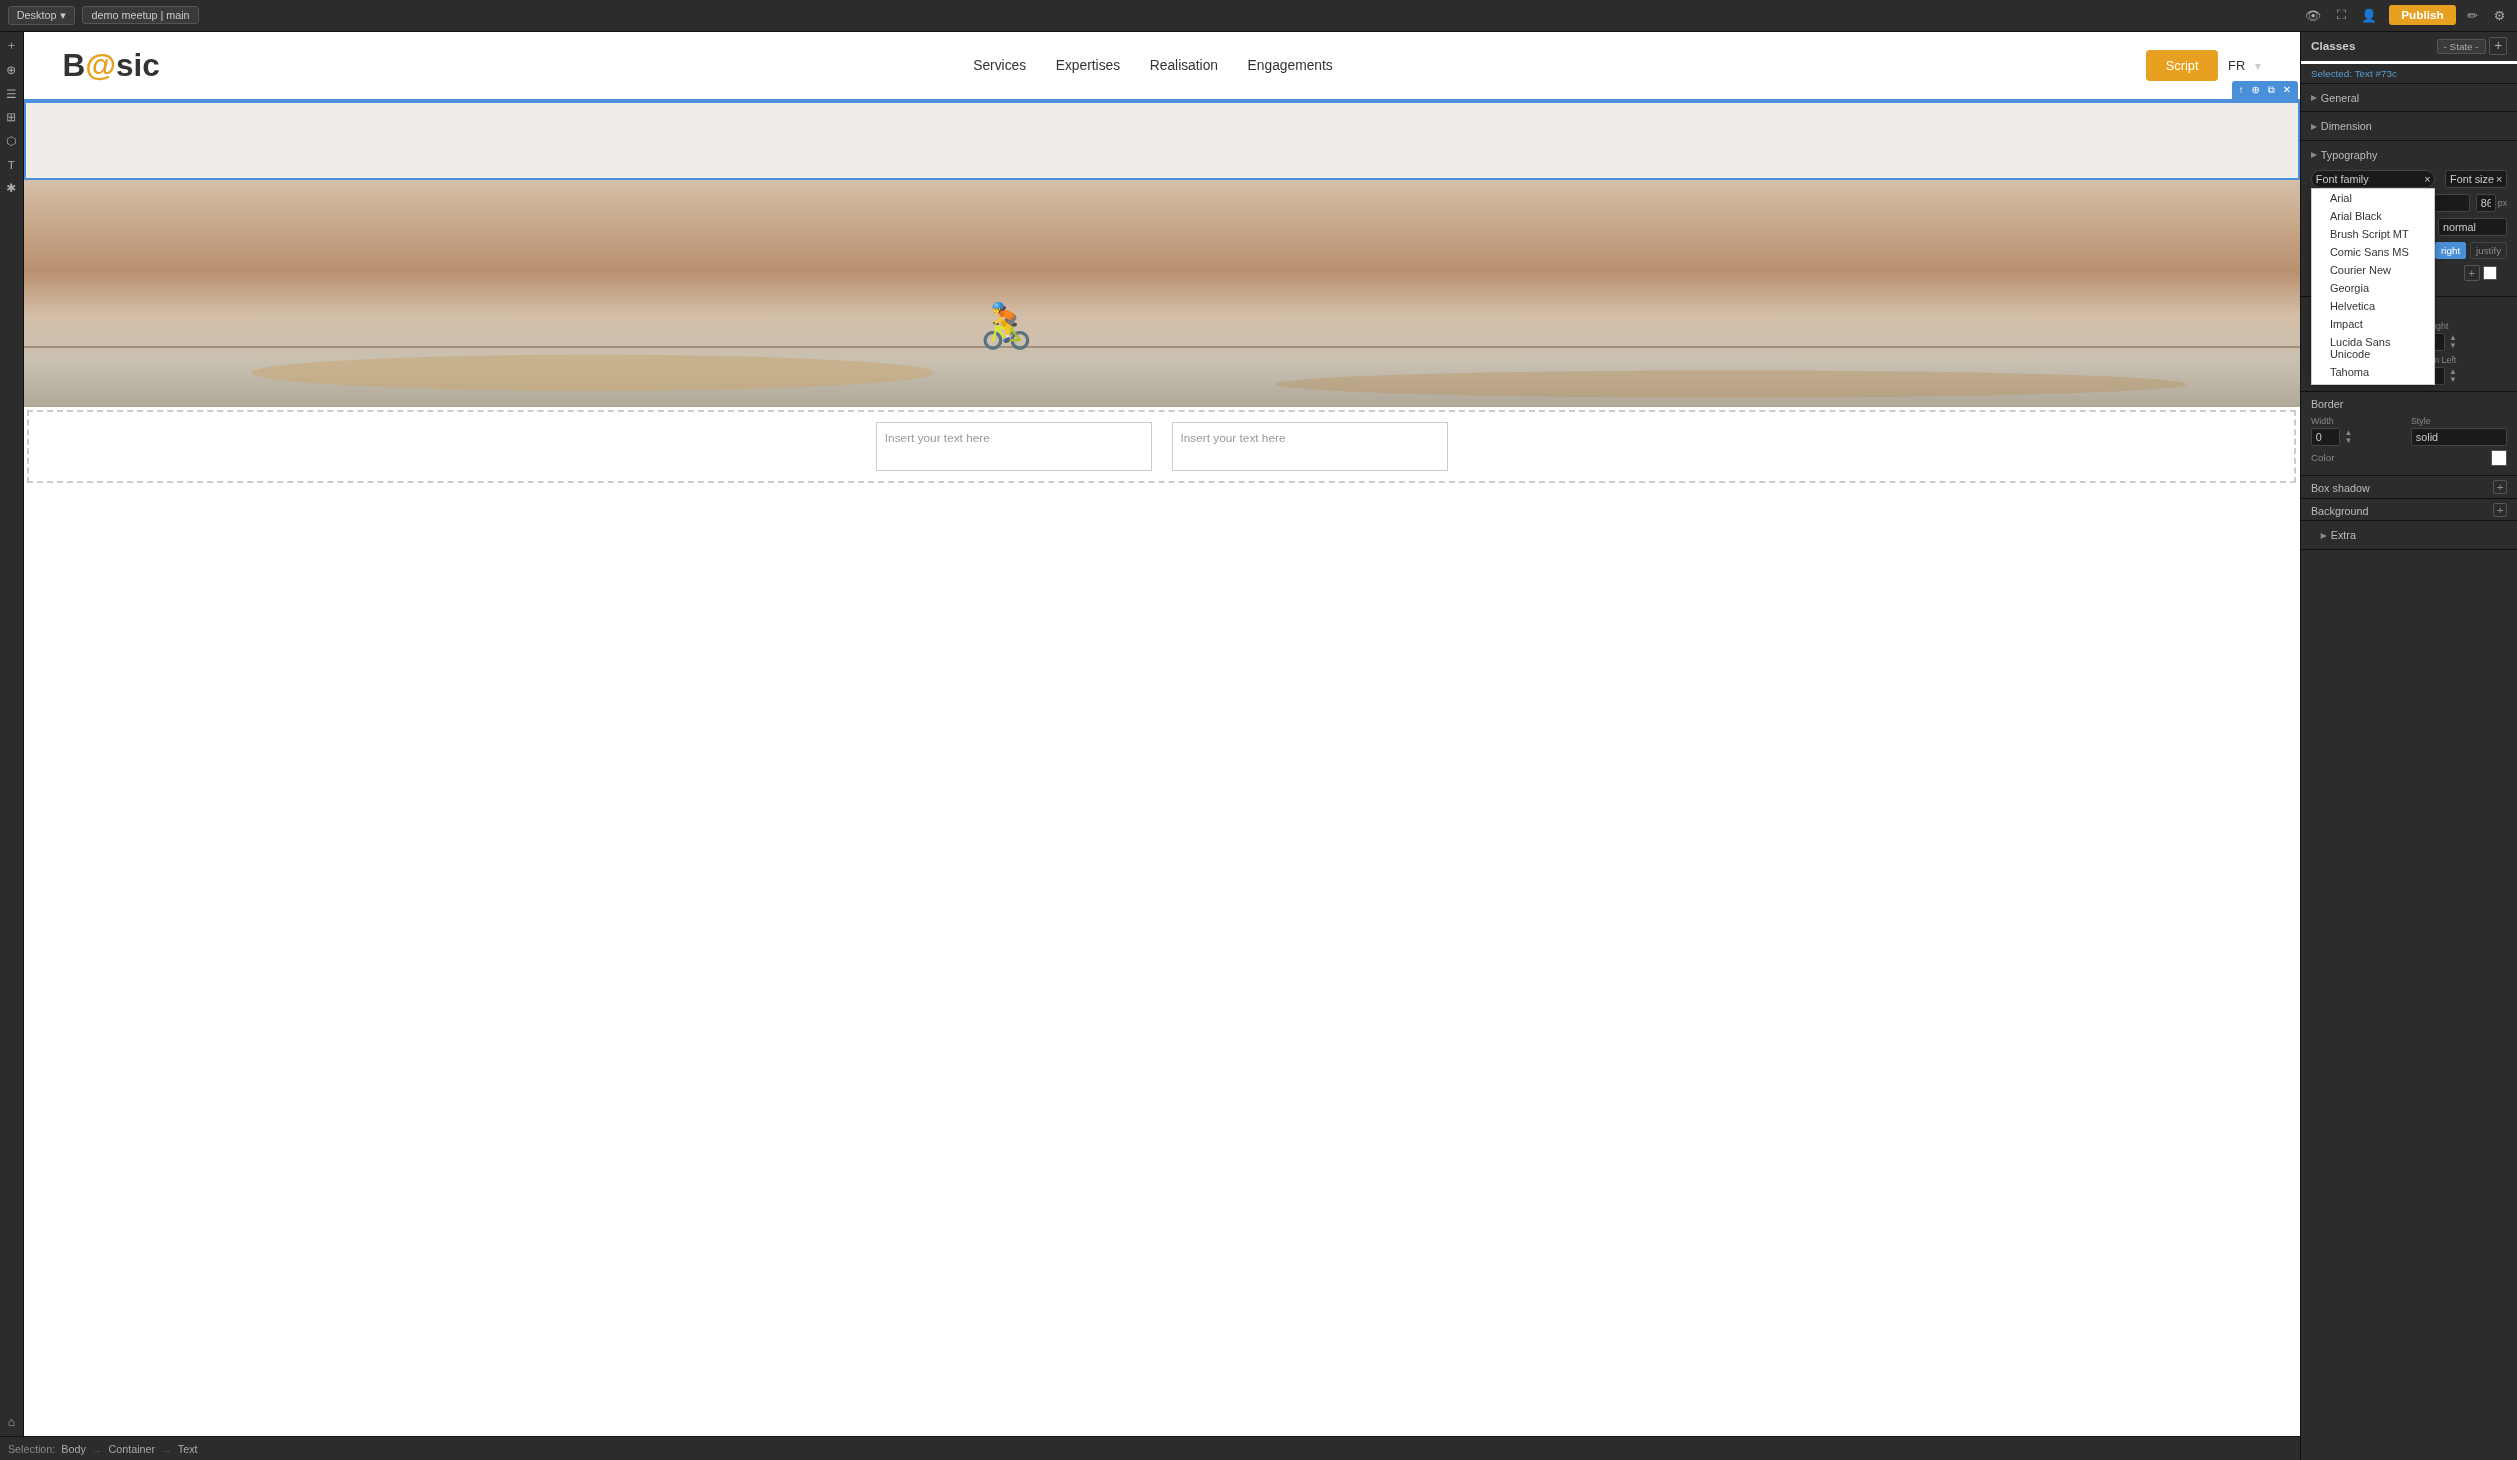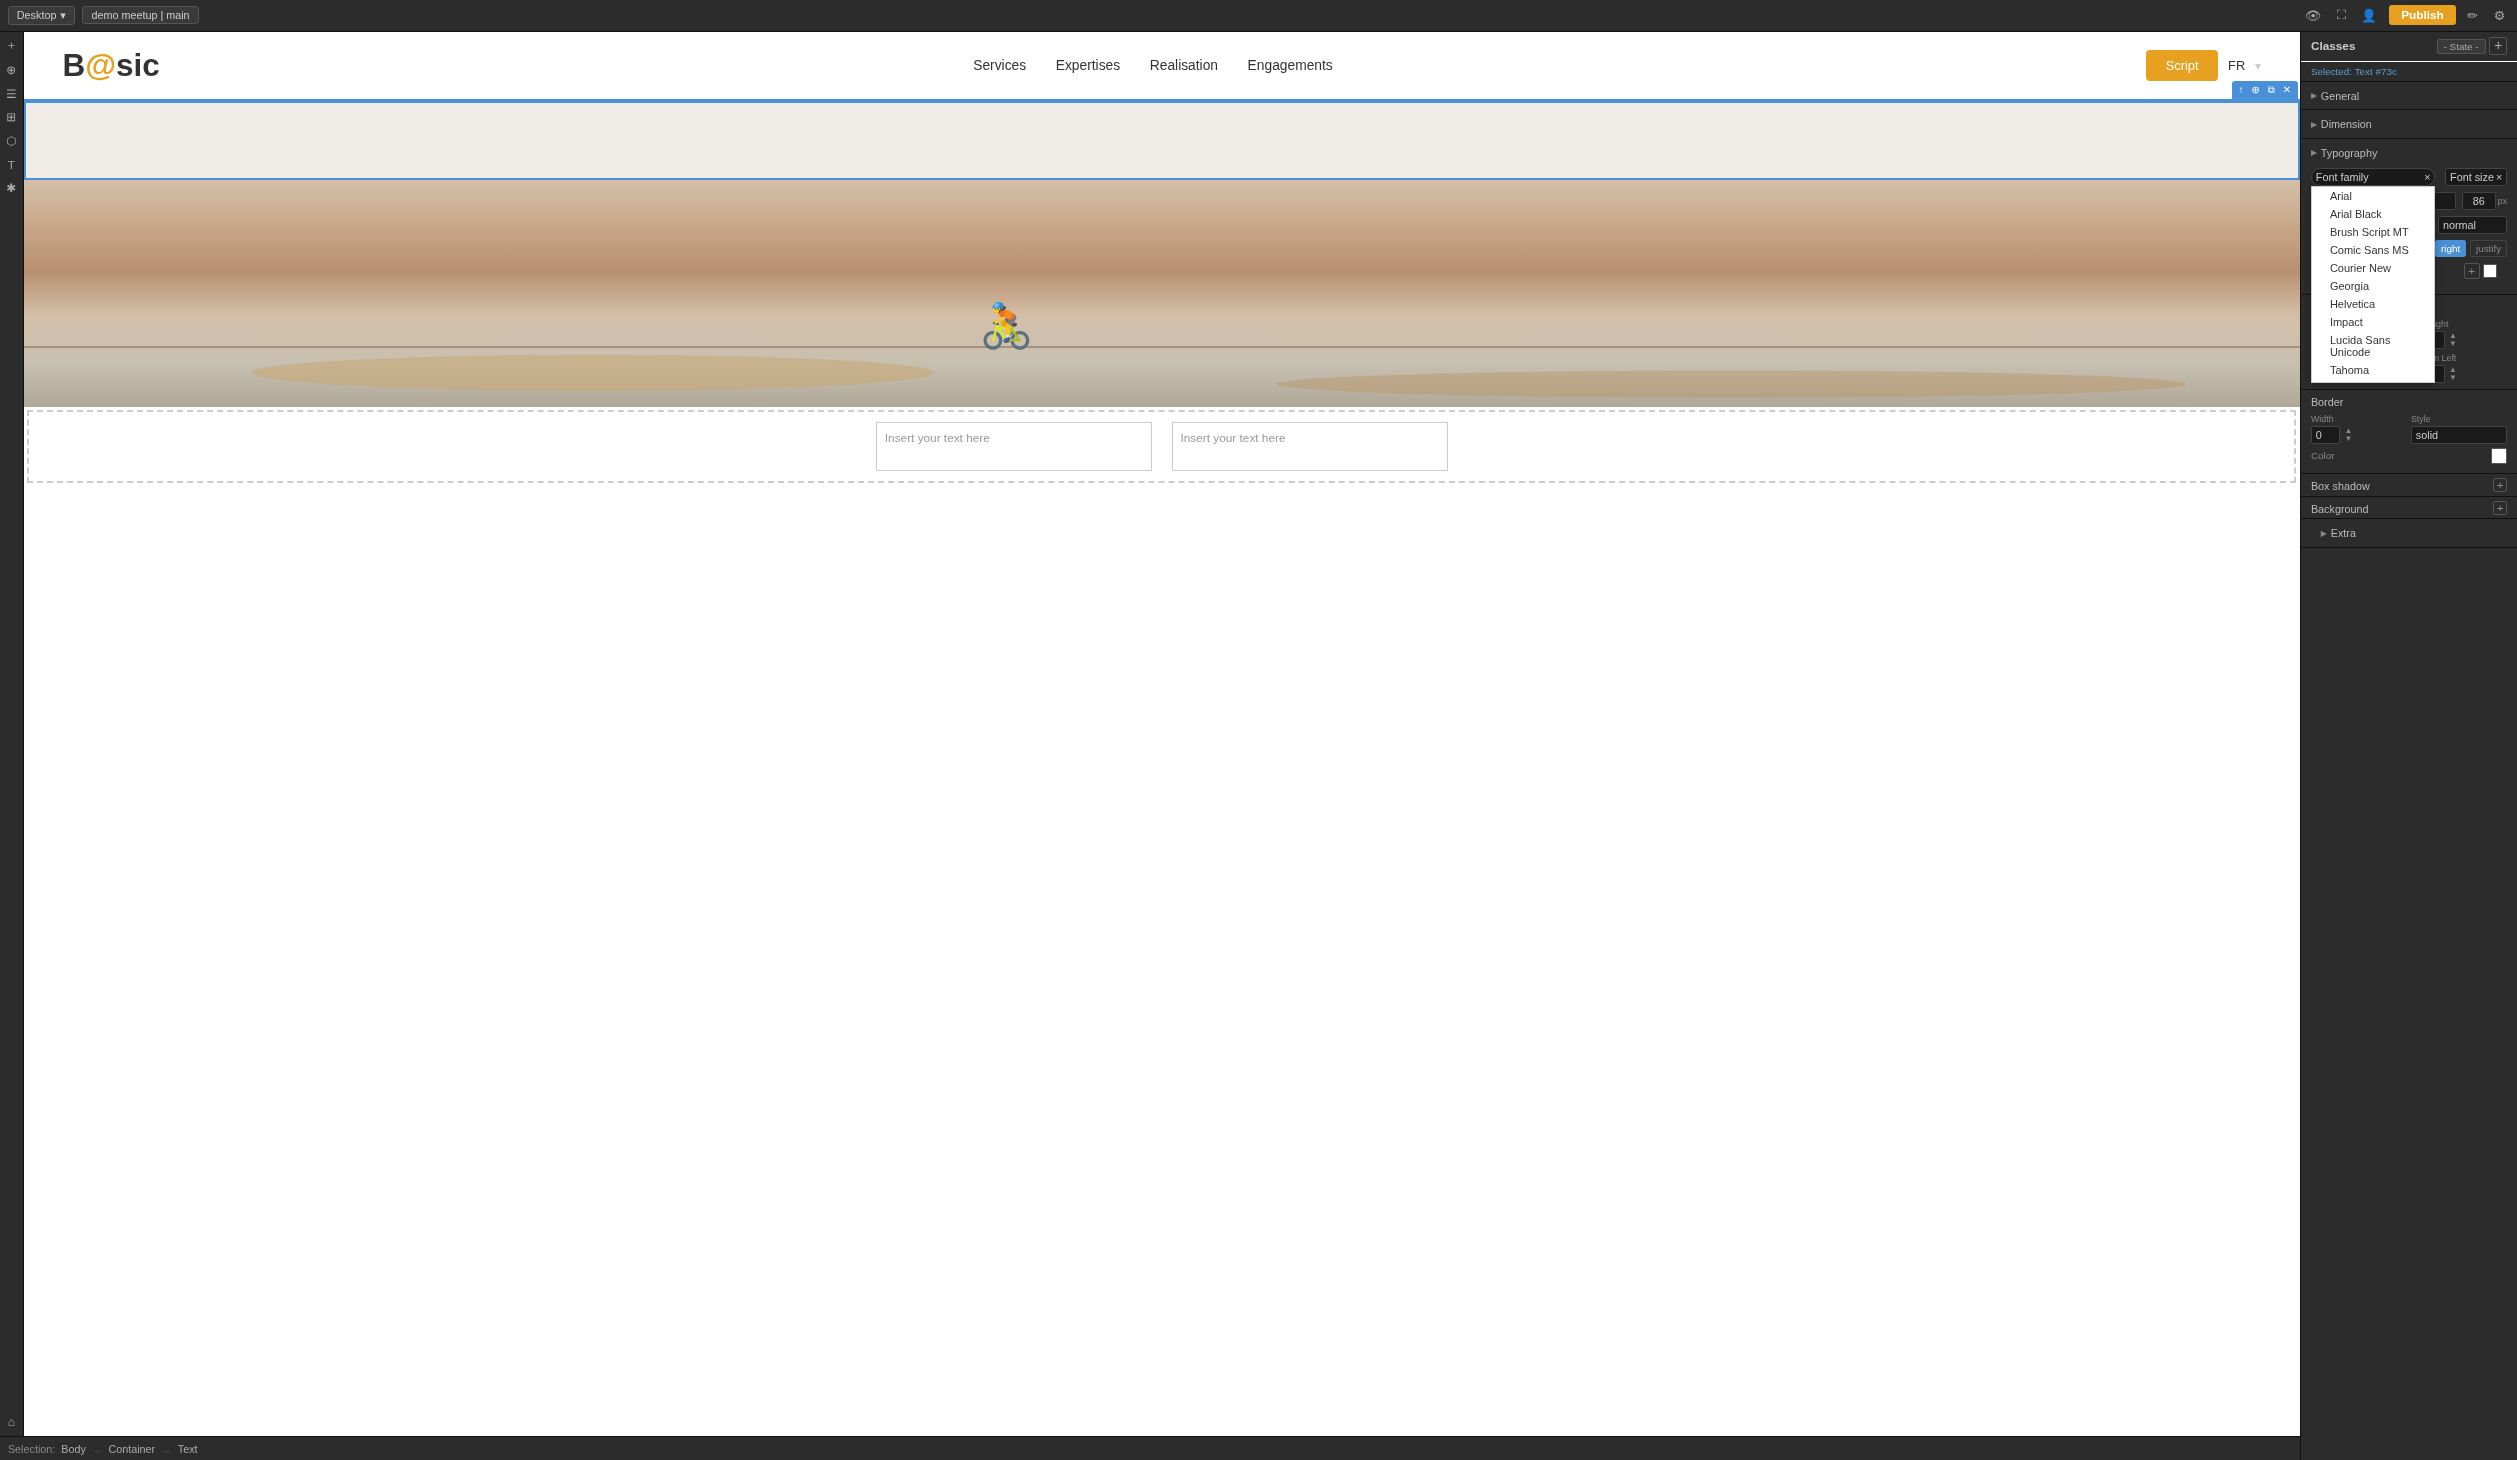--- a/index.html
+++ b/index.html
@@ -186,21 +186,21 @@
       display: flex;
       flex-direction: column;
       overflow-y: auto;
     }
 
     .panel-header {
       display: flex;
       align-items: center;
       justify-content: space-between;
       padding: 5.9px 9.9px;
-      border-bottom: 1px solid #ffffff;
+      border-bottom: 3px solid #ffffff;
     }
     .panel-title { font-size: 11.8px; color: #ccc; font-weight: bold; }
     .panel-state-btn {
       background: #3a3a3a;
       border: 1px solid #555;
       color: #aaa;
       padding: 1px 5.9px;
       font-size: 9.9px;
       border-radius: 2px;
       cursor: pointer;
@@ -250,21 +250,21 @@
       background: #1a1a1a;
       border: 1px solid #444;
       color: #ccc;
       padding: 2px 3.9px;
       font-size: 10.8px;
       border-radius: 2px;
       appearance: none;
       cursor: pointer;
     }
     .font-size-input {
-      width: 34px;
+      width: 20px;
       background: #1a1a1a;
       border: 1px solid #444;
       color: #ccc;
       padding: 2px 3.9px;
       font-size: 10.8px;
       border-radius: 2px;
       text-align: center;
     }
     .font-size-label { font-size: 8.9px; color: #888; }
 

